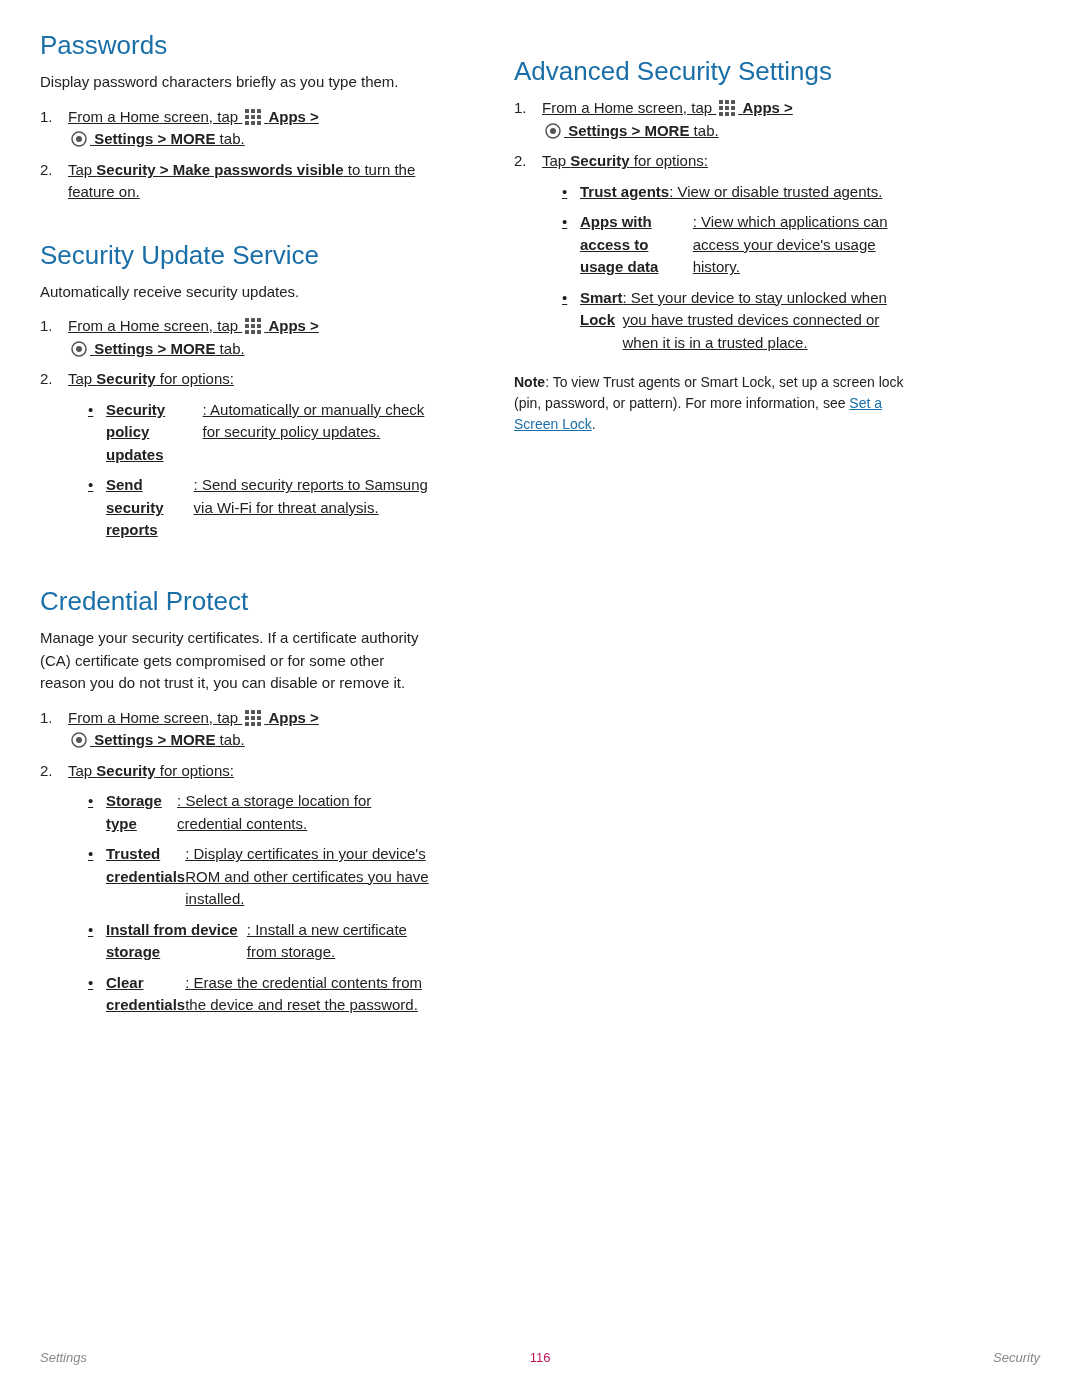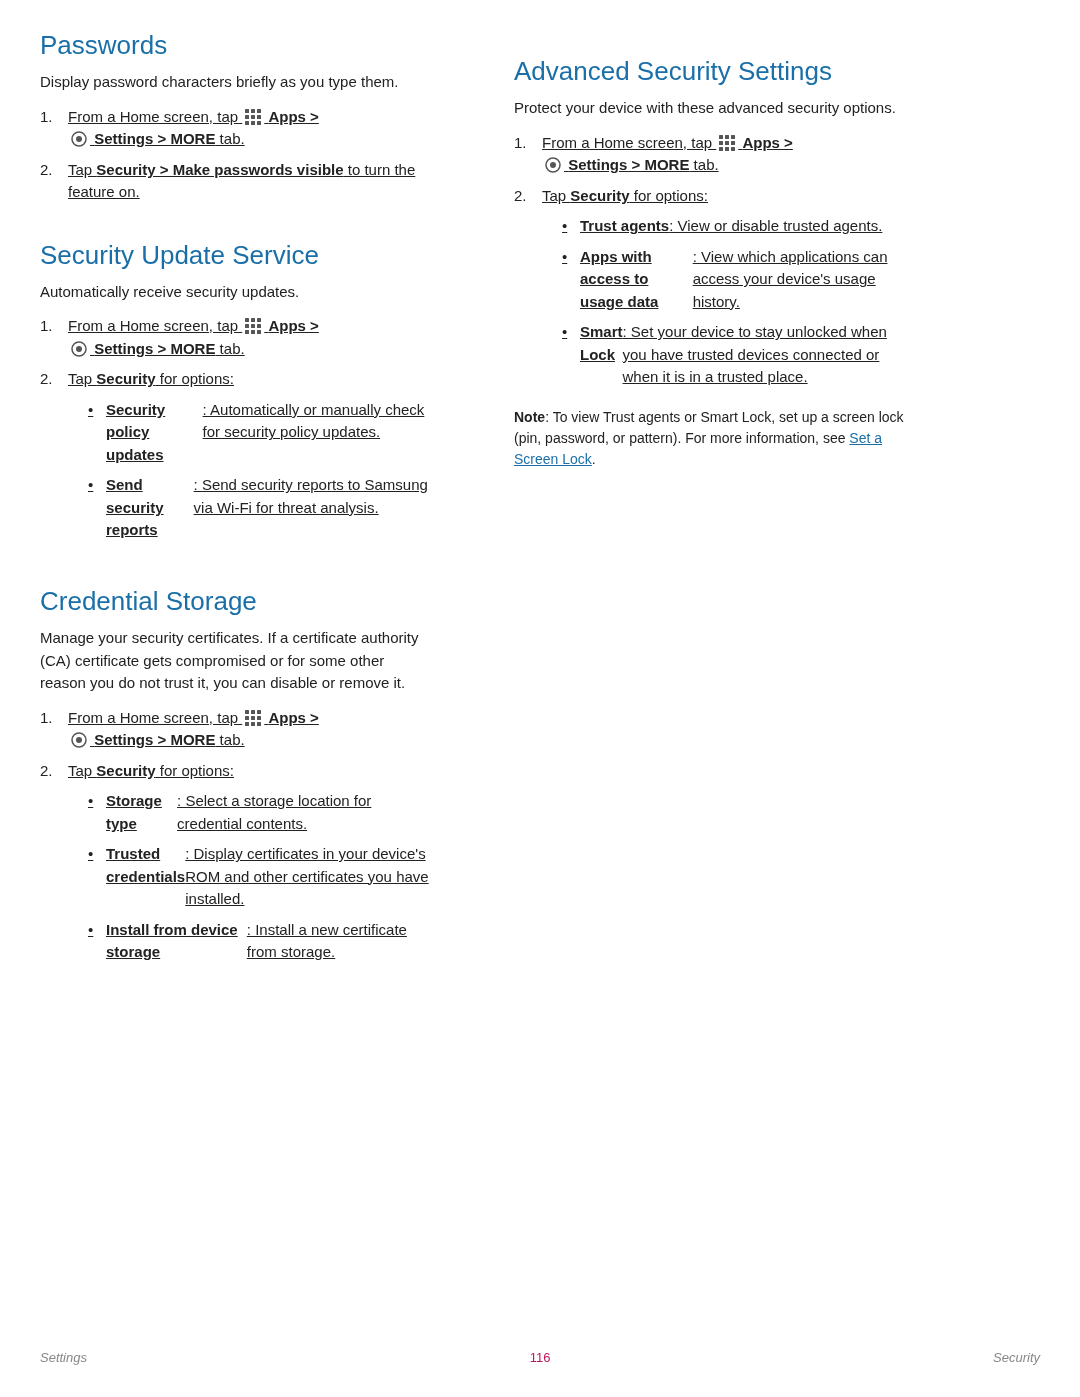--- a/index.html
+++ b/index.html
@@ -252,21 +252,21 @@
                 <li>
                   <span class="bold">Send security reports</span>: Send security reports to Samsung via Wi-Fi for threat analysis.
                 </li>
               </ul>
             </span>
           </li>
         </ol>
       </div>
 
       <div class="section">
-        <div class="section-title">Credential Storage</div>
+        <div class="section-title">Credential Protect</div>
         <div class="section-desc">Manage your security certificates. If a certificate authority (CA) certificate gets compromised or for some other reason you do not trust it, you can disable or remove it.</div>
         <ol class="step-list">
           <li>
             <span class="step-num">1.</span>
             <span class="step-content">
               From a Home screen, tap
               <span class="apps-icon">
                 <svg viewBox="0 0 18 18" fill="none" xmlns="http://www.w3.org/2000/svg">
                   <rect x="1" y="1" width="4" height="4" rx="0.5" fill="#555"></rect>
                   <rect x="7" y="1" width="4" height="4" rx="0.5" fill="#555"></rect>
@@ -297,33 +297,35 @@
               <ul class="bullet-list">
                 <li>
                   <span class="bold">Storage type</span>: Select a storage location for credential contents.
                 </li>
                 <li>
                   <span class="bold">Trusted credentials</span>: Display certificates in your device's ROM and other certificates you have installed.
                 </li>
                 <li>
                   <span class="bold">Install from device storage</span>: Install a new certificate from storage.
                 </li>
+                <li>
+                  <span class="bold">Clear credentials</span>: Erase the credential contents from the device and reset the password.
+                </li>
               </ul>
             </span>
           </li>
         </ol>
       </div>
 
     </div>
 
     <div class="col-right">
 
       <div class="section">
         <div class="section-title">Advanced Security Settings</div>
-        <div class="section-desc">Protect your device with these advanced security options.</div>
         <ol class="step-list">
           <li>
             <span class="step-num">1.</span>
             <span class="step-content">
               From a Home screen, tap
               <span class="apps-icon">
                 <svg viewBox="0 0 18 18" fill="none" xmlns="http://www.w3.org/2000/svg">
                   <rect x="1" y="1" width="4" height="4" rx="0.5" fill="#555"></rect>
                   <rect x="7" y="1" width="4" height="4" rx="0.5" fill="#555"></rect>
                   <rect x="13" y="1" width="4" height="4" rx="0.5" fill="#555"></rect>

